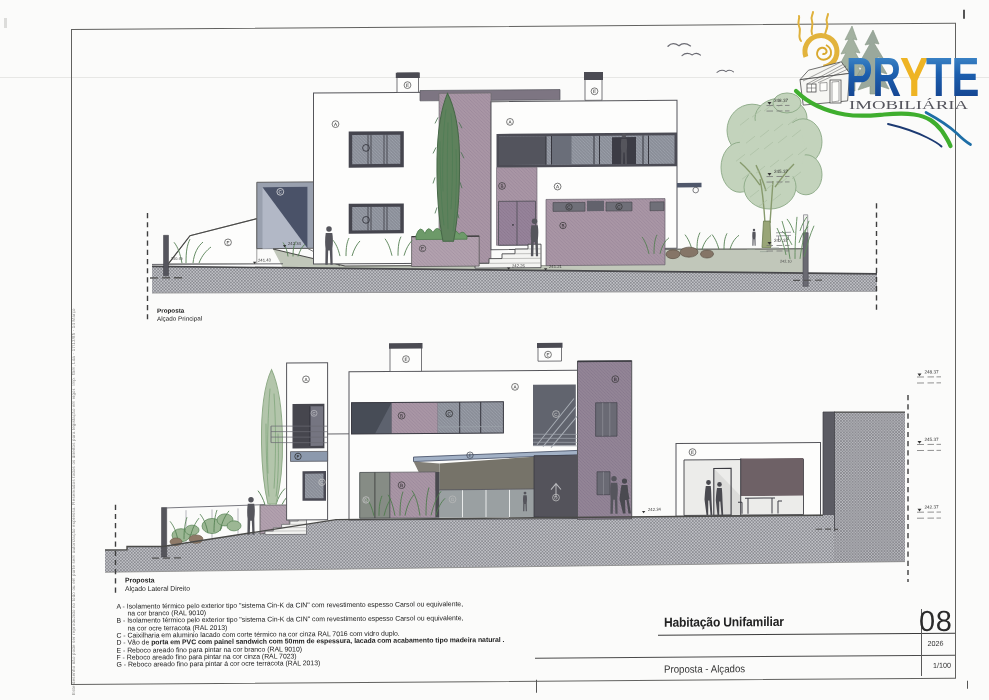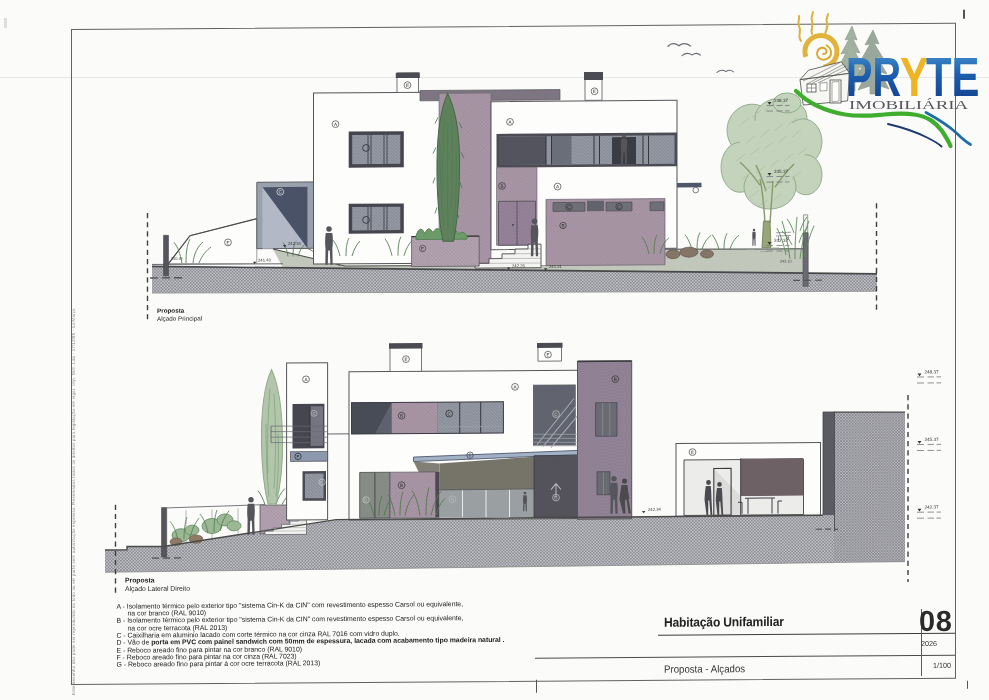--- a/index.html
+++ b/index.html
@@ -21,22 +21,22 @@
   <div class="abs" style="left:963px;top:16px;width:1.6px;height:9px;background:#555;"></div>
   <div class="abs" style="left:536px;top:683px;width:1.2px;height:13px;background:#555;"></div>
   <div class="abs" style="left:966.5px;top:687px;width:1.6px;height:8px;background:#555;"></div>
 
   <div class="abs" style="left:658px;top:638.6px;width:297px;height:1.6px;background:#3a3a3a;"></div>
   <div class="abs" style="left:535px;top:661.2px;width:420px;height:1.3px;background:#4a4a4a;"></div>
   <div class="abs" style="left:920.6px;top:615px;width:1px;height:67px;background:#5a5a5a;"></div>
 
   <div class="abs" style="left:664px;top:618.8px;font-size:13px;font-weight:bold;color:#222;transform:scaleX(0.93);transform-origin:0 0;letter-spacing:-0.2px;">Habitação Unifamiliar</div>
   <div class="abs" style="left:664px;top:666.8px;font-size:10.5px;color:#333;transform:scaleX(0.92);transform-origin:0 0;">Proposta - Alçados</div>
-  <div class="abs" style="left:919px;top:610.5px;width:36px;font-size:29px;font-weight:700;color:#2b2b2b;letter-spacing:0.5px;">08</div>
-  <div class="abs" style="left:921px;top:645px;width:29px;text-align:left;font-size:7.2px;color:#333;">2026</div>
+  <div class="abs" style="left:919px;top:610.5px;width:36px;font-size:29px;font-weight:400;color:#2b2b2b;letter-spacing:0.5px;">08</div>
+  <div class="abs" style="left:921px;top:645px;width:29px;text-align:center;font-size:7.2px;color:#333;">2026</div>
   <div class="abs" style="left:921px;top:667px;width:42px;text-align:center;font-size:7.2px;color:#333;">1/100</div>
 
   <div class="abs tiny" style="left:116.5px;top:602.8px;">
     A - Isolamento térmico pelo exterior tipo "sistema Cin-K da CIN" com revestimento espesso Carsol ou equivalente,<br>
     <span style="margin-left:11px">na cor branco (RAL 9010)</span><br>
     B - Isolamento térmico pelo exterior tipo "sistema Cin-K da CIN" com revestimento espesso Carsol ou equivalente,<br>
     <span style="margin-left:11px">na cor ocre terracota (RAL 2013)</span><br>
     C - Caixilharia em aluminio lacado com corte térmico na cor cinza RAL 7016 com vidro duplo.<br>
     D - Vão de <b>porta em PVC com painel sandwich com 50mm de espessura, lacada com acabamento tipo madeira natural .</b><br>
     E - Reboco areado fino para pintar na cor branco (RAL 9010)<br>

